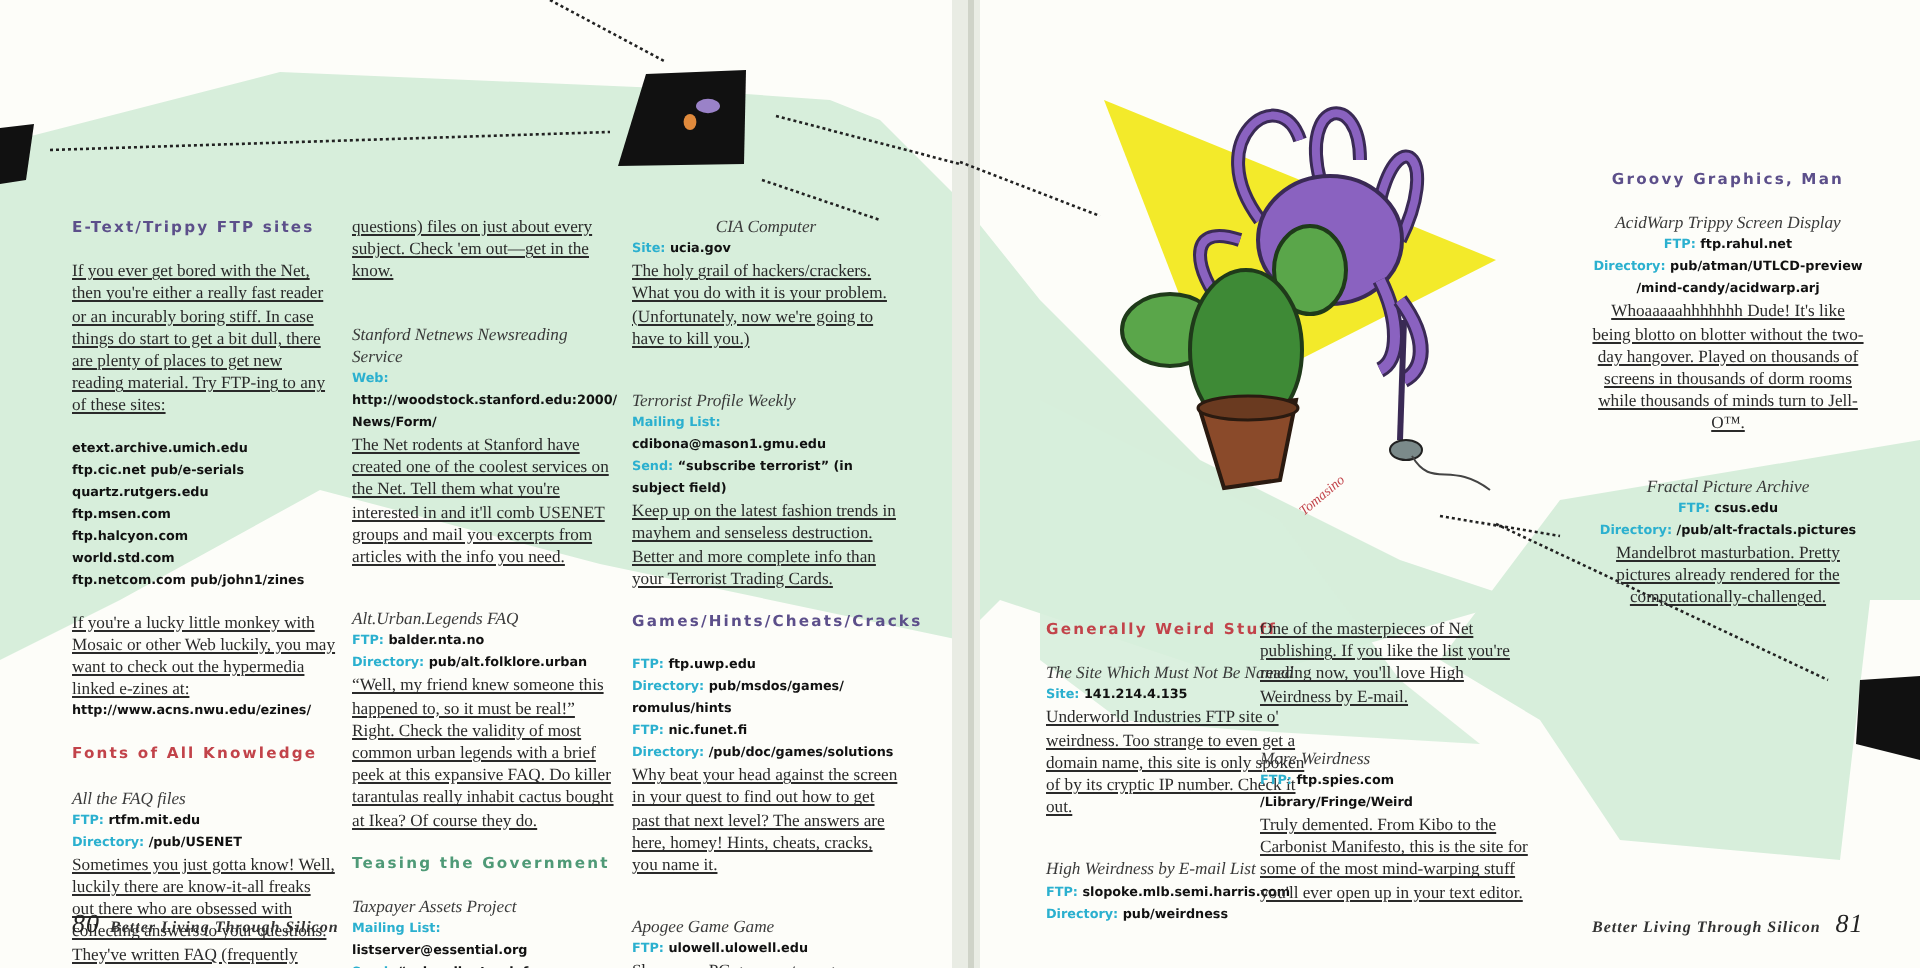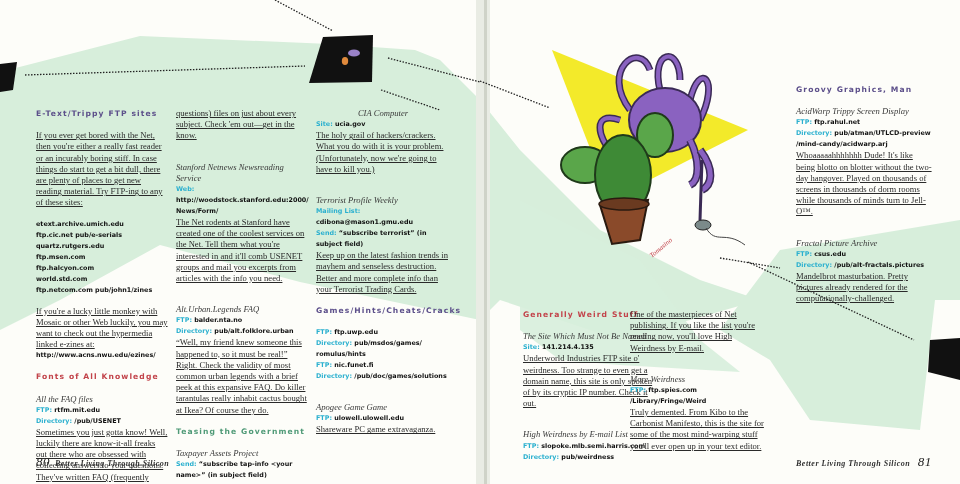--- a/index.html
+++ b/index.html
@@ -109,52 +109,54 @@
     <div class="f">http://woodstock.stanford.edu:2000/ News/Form/</div>
     <p>The Net rodents at Stanford have created one of the coolest services on the Net. Tell them what you're interested in and it'll comb USENET groups and mail you excerpts from articles with the info you need.</p>
     <div class="gap"></div>
     <div class="t">Alt.Urban.Legends FAQ</div>
     <div class="f"><span class="lab">FTP:</span> <span>balder.nta.no</span></div>
     <div class="f"><span class="lab">Directory:</span> <span>pub/alt.folklore.urban</span></div>
     <p>“Well, my friend knew someone this happened to, so it must be real!” Right. Check the validity of most common urban legends with a brief peek at this expansive FAQ. Do killer tarantulas really inhabit cactus bought at Ikea? Of course they do.</p>
     <div class="gap"></div>
     <div class="h green">Teasing the Government</div>
     <div class="t">Taxpayer Assets Project</div>
+    <div class="f"><span class="lab">Mailing List:</span> <span>listserver@essential.org</span></div>
     <div class="f"><span class="lab">Send:</span> <span>“subscribe tap-info &lt;your name&gt;” (in subject field)</span></div>
 
   </div>
 
   <div class="col" style="left:316px;top:108px;width:134px;">
     <div class="t">CIA Computer</div>
     <div class="f"><span class="lab">Site:</span> <span>ucia.gov</span></div>
     <p>The holy grail of hackers/crackers. What you do with it is your problem. (Unfortunately, now we're going to have to kill you.)</p>
     <div class="gap"></div>
     <div class="t">Terrorist Profile Weekly</div>
     <div class="f lab">Mailing List:</div>
     <div class="f">cdibona@mason1.gmu.edu</div>
     <div class="f"><span class="lab">Send:</span> <span>“subscribe terrorist” (in subject field)</span></div>
     <p>Keep up on the latest fashion trends in mayhem and senseless destruction. Better and more complete info than your Terrorist Trading Cards.</p>
     <div class="gap"></div>
     <div class="h purple">Games/Hints/Cheats/Cracks</div>
     <div class="f"><span class="lab">FTP:</span> <span>ftp.uwp.edu</span></div>
     <div class="f"><span class="lab">Directory:</span> <span>pub/msdos/games/ romulus/hints</span></div>
     <div class="f"><span class="lab">FTP:</span> <span>nic.funet.fi</span></div>
     <div class="f"><span class="lab">Directory:</span> <span>/pub/doc/games/solutions</span></div>
+    <p>Why beat your head against the screen in your quest to find out how to get past that next level? The answers are here, homey! Hints, cheats, cracks, you name it.</p>
     <div class="gap"></div>
     <div class="t">Apogee Game Game</div>
     <div class="f"><span class="lab">FTP:</span> <span>ulowell.ulowell.edu</span></div>
     <p>Shareware PC game extravaganza.</p>
   </div>
 
   <div class="footer" style="left:36px;">
     <span class="pn">80</span>
     &nbsp;<span>Better Living Through Silicon</span>
   </div>
 
-  <div class="col" style="left:796px;top:84px;width:136px;">
+  <div class="col" style="left:796px;top:84px;width:136px;text-align:center;">
     <div class="h purple">Groovy Graphics, Man</div>
     <div class="t">AcidWarp Trippy Screen Display</div>
     <div class="f"><span class="lab">FTP:</span> <span>ftp.rahul.net</span></div>
     <div class="f"><span class="lab">Directory:</span> <span>pub/atman/UTLCD-preview /mind-candy/acidwarp.arj</span></div>
     <p>Whoaaaaahhhhhhh Dude! It's like being blotto on blotter without the two-day hangover. Played on thousands of screens in thousands of dorm rooms while thousands of minds turn to Jell-O™.</p>
     <div class="gap"></div>
     <div class="t">Fractal Picture Archive</div>
     <div class="f"><span class="lab">FTP:</span> <span>csus.edu</span></div>
     <div class="f"><span class="lab">Directory:</span> <span>/pub/alt-fractals.pictures</span></div>
     <p>Mandelbrot masturbation. Pretty pictures already rendered for the computationally-challenged.</p>

